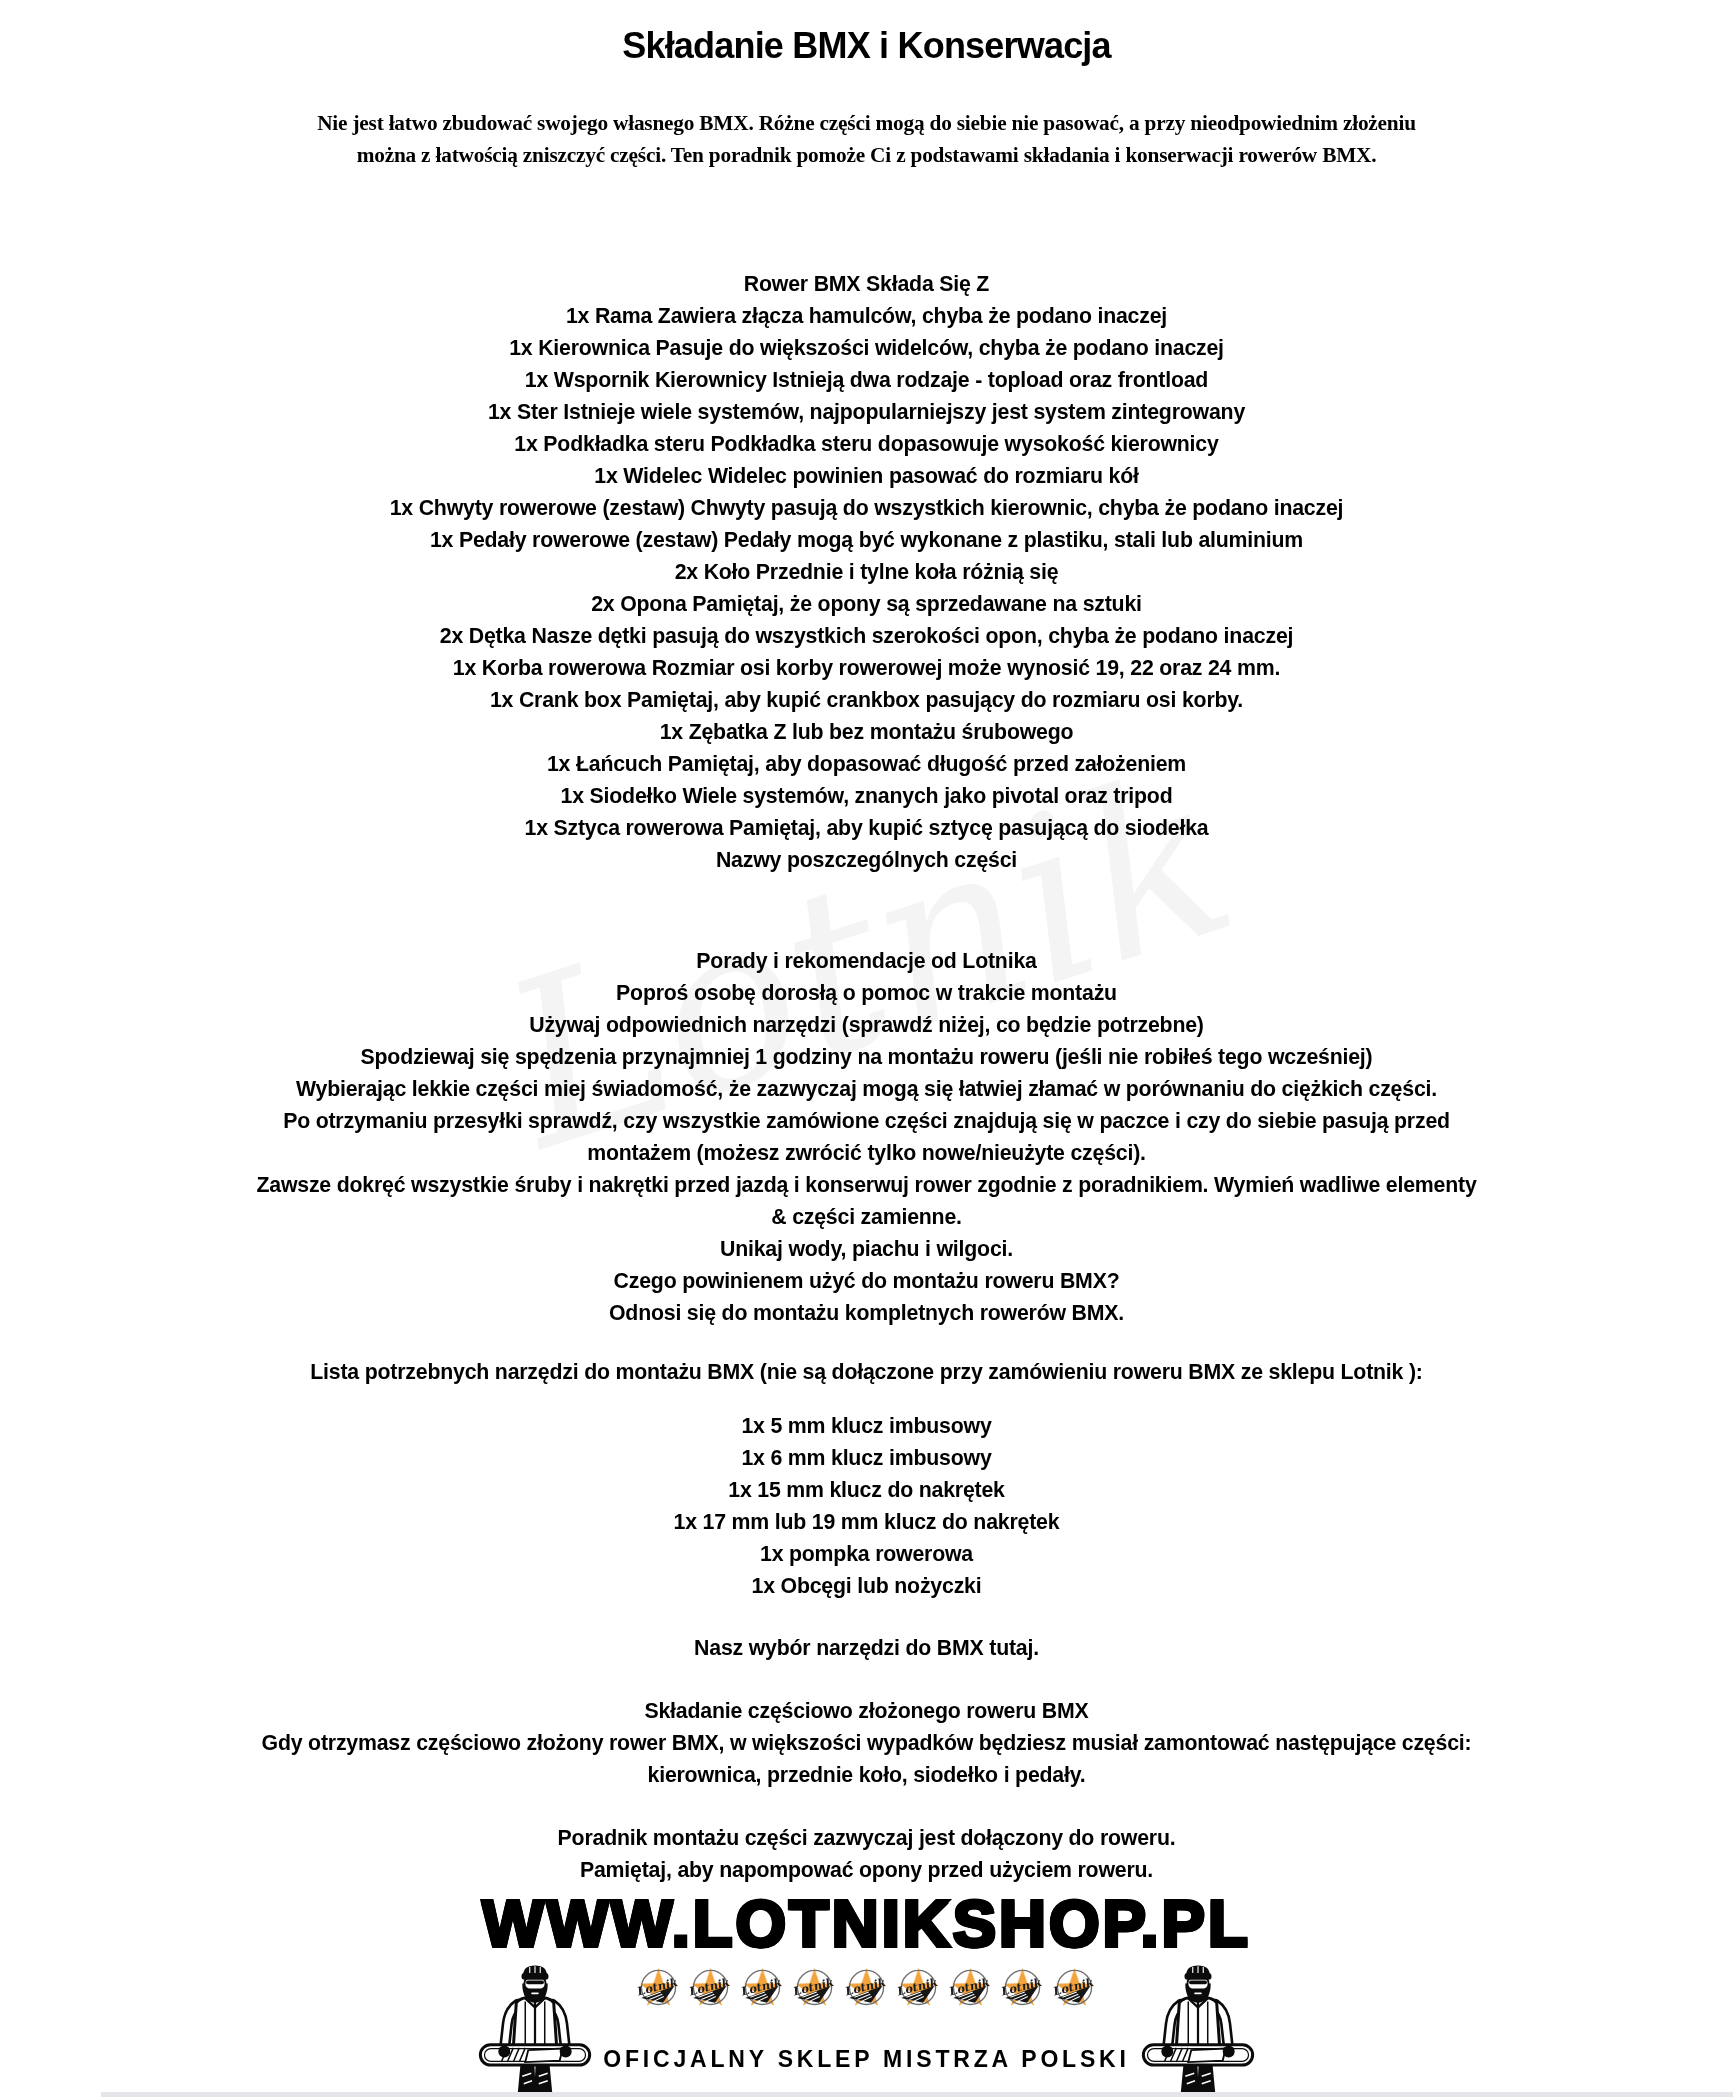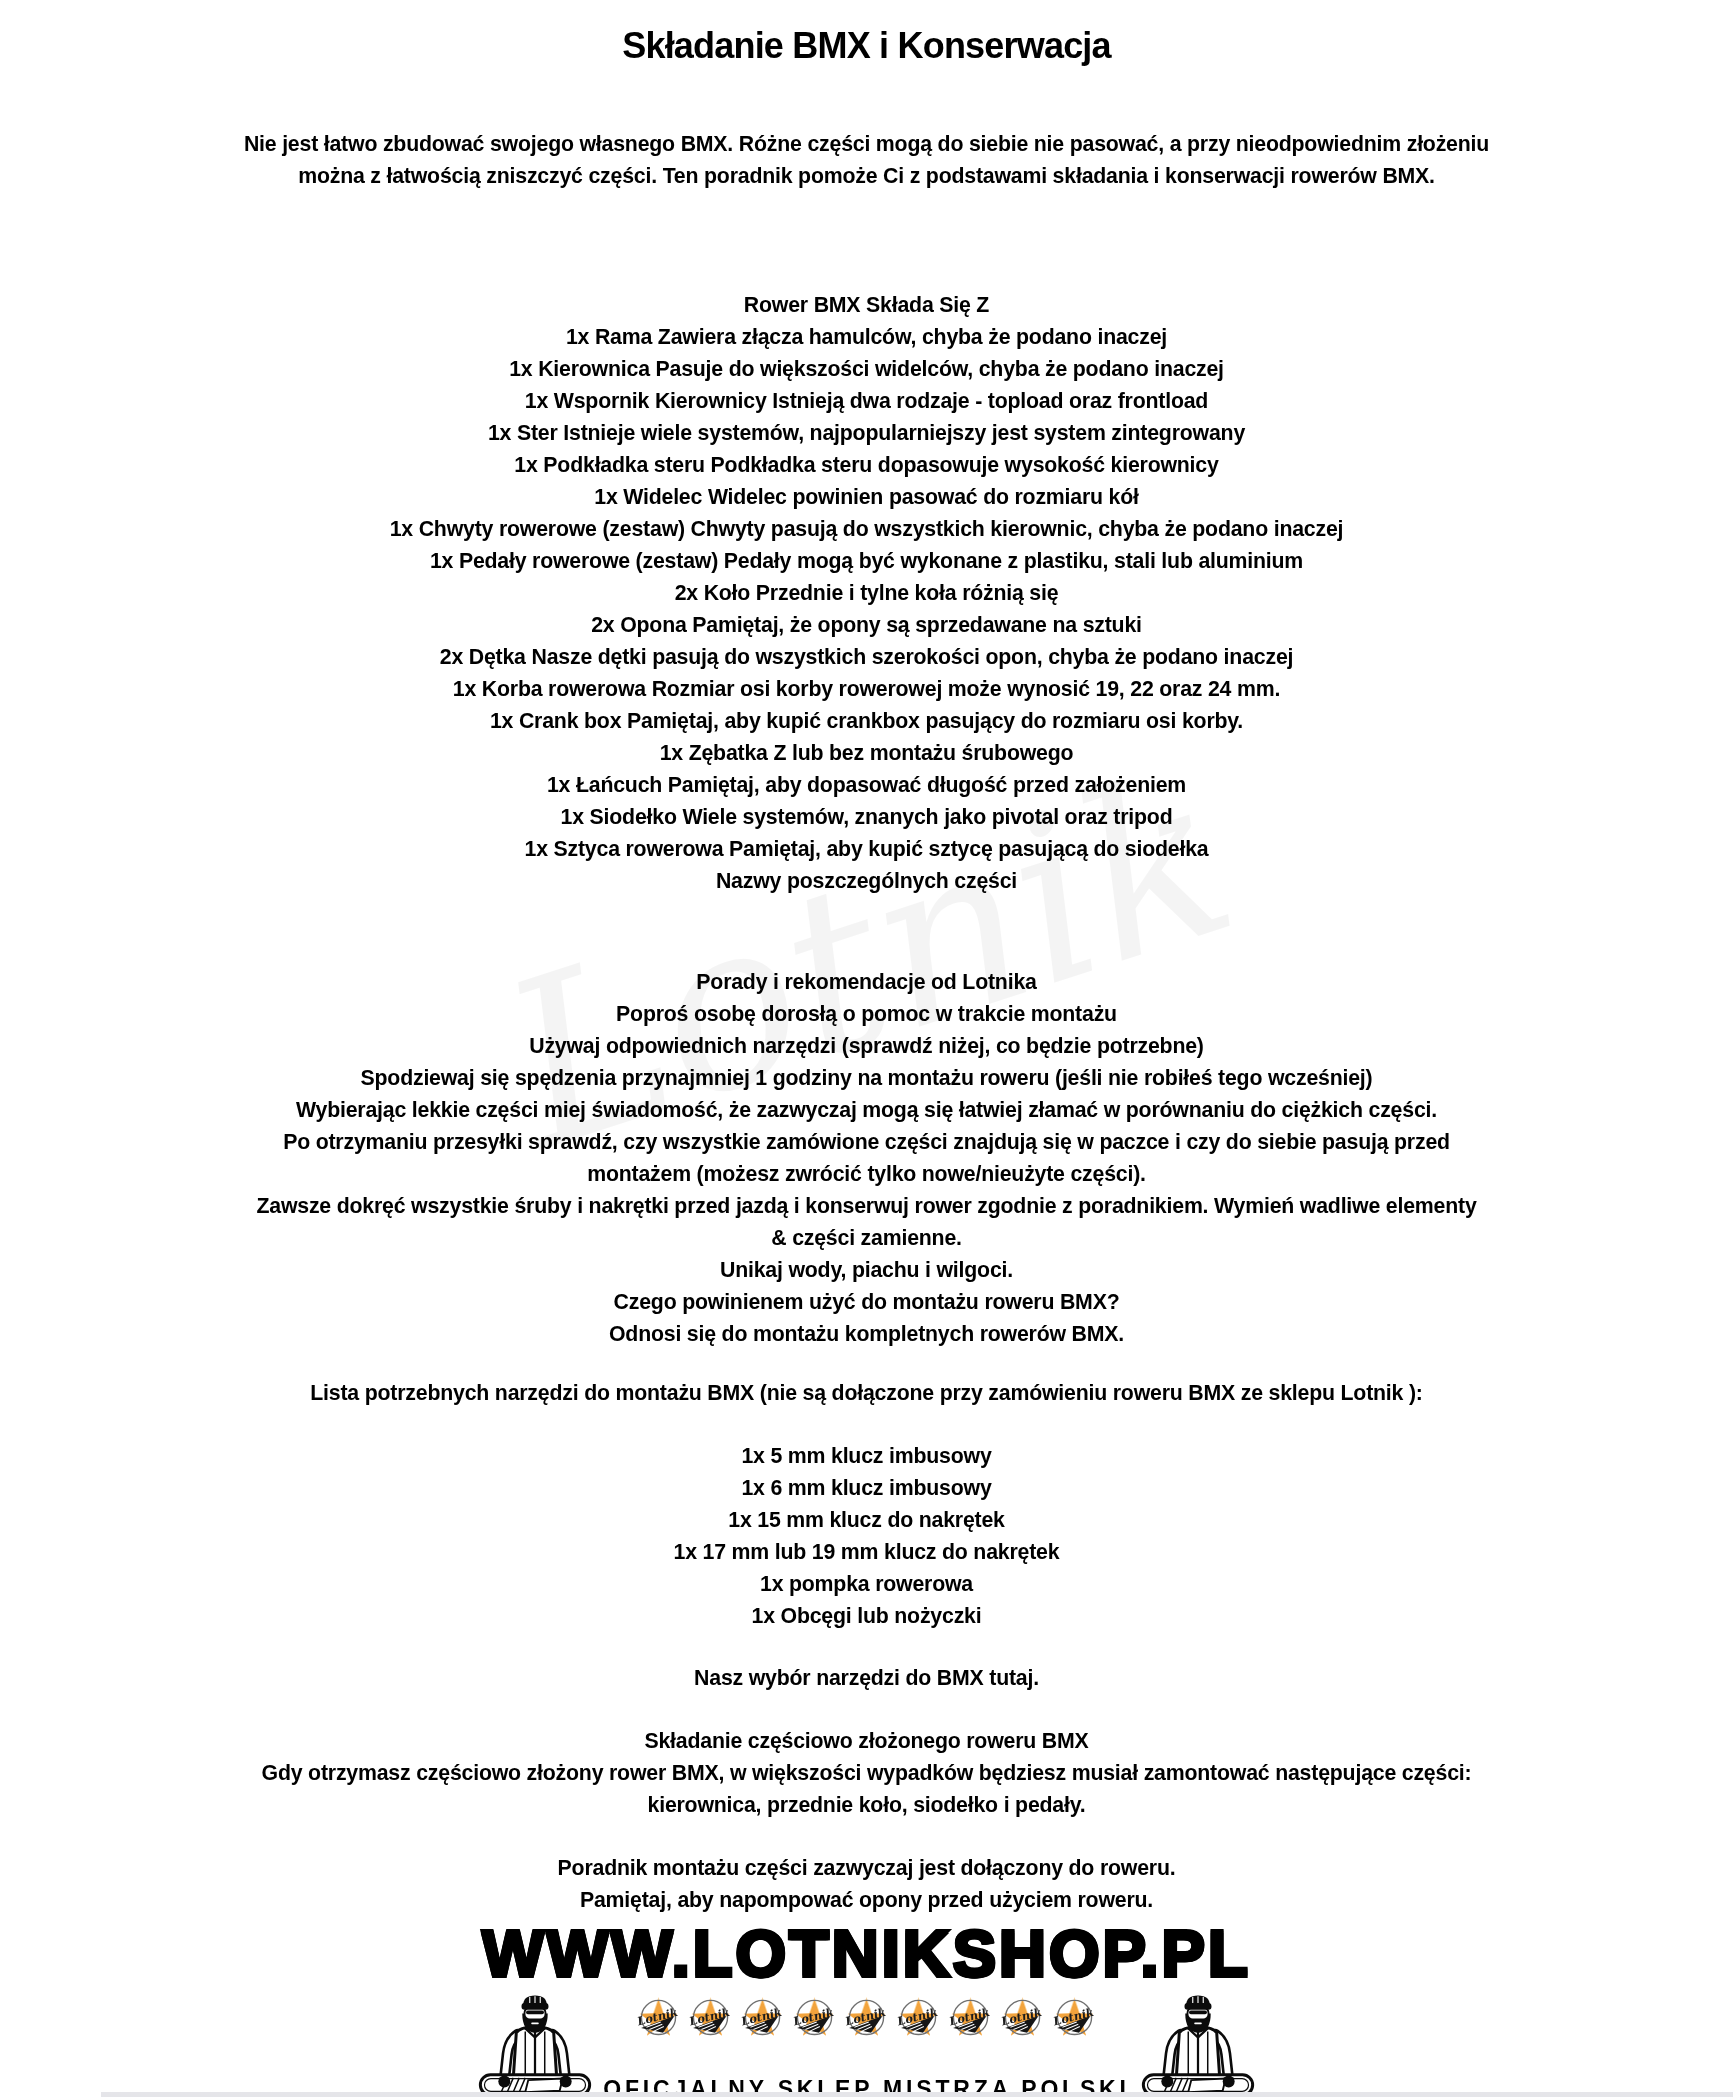--- a/index.html
+++ b/index.html
@@ -7,25 +7,25 @@
     width:1733px;height:2097px;
     background:#ffffff;color:#000;
     font-family:"Liberation Sans",sans-serif;
     font-weight:bold;
     overflow:hidden;position:relative;
     text-align:center;
     padding-top:7.6px;box-sizing:border-box;
   }
   .line{font-size:21.3px;line-height:32px;letter-spacing:-0.2px;}
   h1{font-size:36px;line-height:46px;margin:15px;letter-spacing:-0.8px;}
-  .intro{margin-top:59px;}
+  .intro{margin-top:38px;font-family:Liberation Serif, serif;}
   .parts{margin-top:97px;}
   .tips{margin-top:69px;}
   .tools-intro{margin-top:27.4px;}
-  .tools-list{margin-top:31px;}
+  .tools-list{margin-top:22px;}
   .tools-outro{margin-top:30.5px;}
   .partial{margin-top:31px;}
   .closing{margin-top:31px;}
 
   .watermark{
     position:absolute;left:526px;top:731px;width:685px;height:457px;
     display:flex;align-items:center;justify-content:center;
     transform:rotate(-18deg);pointer-events:none;
   }
   .watermark span{

